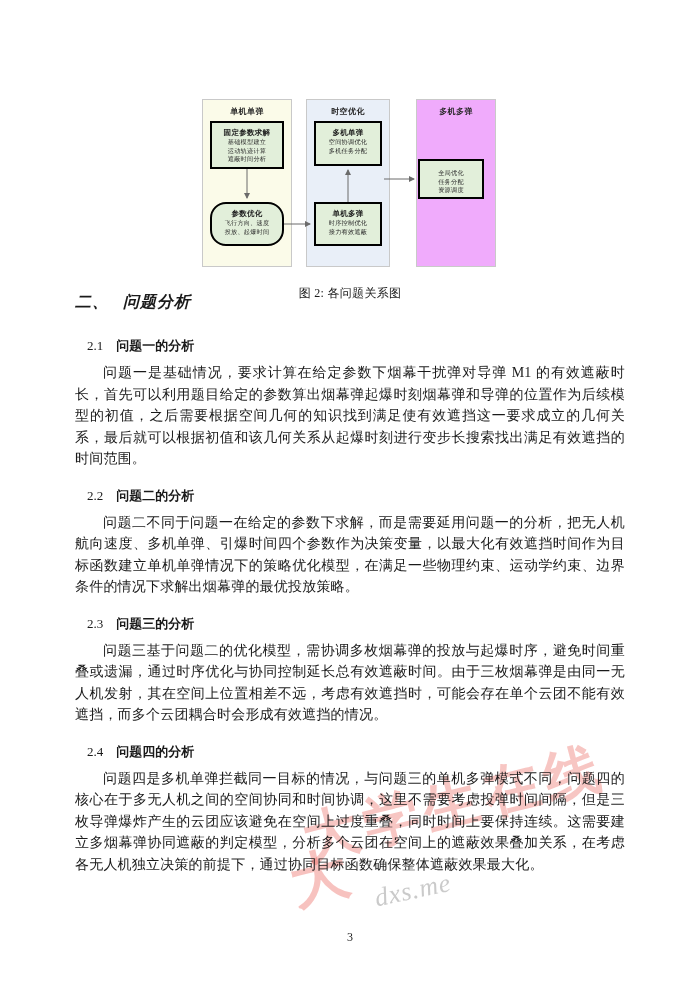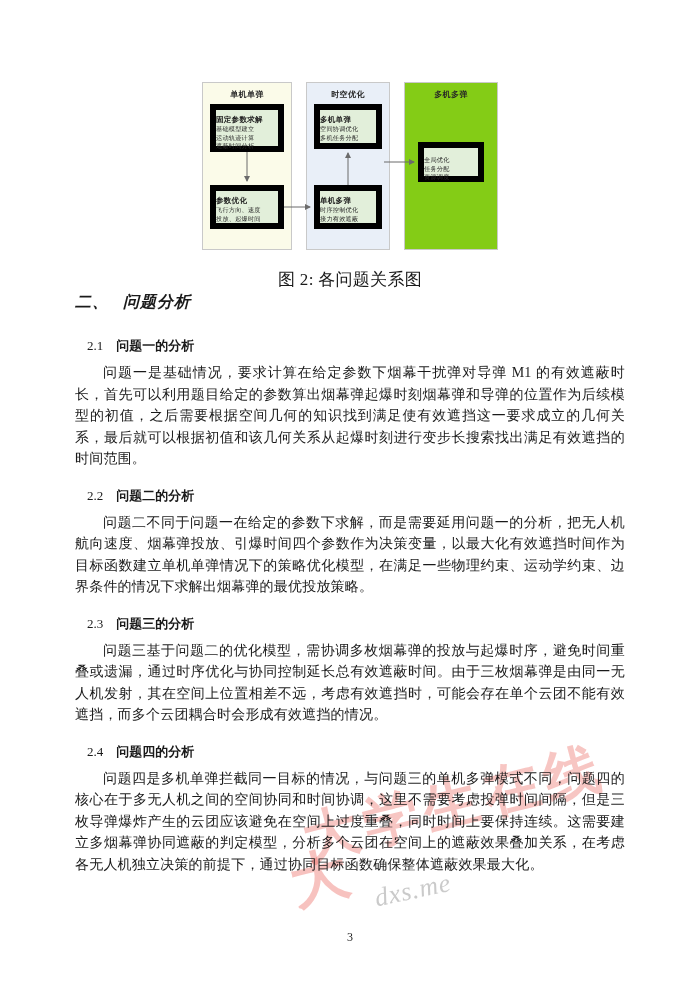--- a/index.html
+++ b/index.html
@@ -72,76 +72,77 @@
   .figure-wrap {
     position: absolute;
     left: 0;
     top: 82px;
     width: 700px;
   }
   .diagram {
     position: relative;
     width: 296px;
     height: 168px;
-    margin: 0 auto;
+    margin: 17px auto;
   }
   .lane {
     position: absolute;
     top: 0;
     border: 1px solid #c9c9c9;
     box-sizing: border-box;
   }
   .lane-title {
     text-align: center;
     font-family: "Liberation Sans", "DejaVu Sans", sans-serif;
     font-size: 8px;
     font-weight: bold;
     color: #262626;
     margin-top: 6px;
     letter-spacing: .4px;
   }
   .lane-a { left: 0px;   width: 90px;  height: 168px; background: #fbfbe9; }
   .lane-b { left: 104px; width: 84px;  height: 168px; background: #e9eff8; }
-  .lane-c { left: 202px; width: 94px;  height: 168px; background: #84cc16; }
+  .lane-c { left: 214px; width: 80px;  height: 168px; background: #f0abfc; }
 
   .node {
     position: absolute;
     background: #e2efda;
-    border: 6px solid #000000;
+    border: 2px solid #000000;
     box-sizing: border-box;
+    text-align: center;
     padding-top: 5px;
   }
   .node .n-title {
     font-family: "Liberation Sans", "DejaVu Sans", sans-serif;
     font-size: 7.5px;
     font-weight: bold;
     color: #1f1f1f;
     line-height: 10px;
     letter-spacing: .3px;
   }
   .node .n-line {
     font-family: "Liberation Sans", "DejaVu Sans", sans-serif;
     font-size: 6.2px;
     color: #2a2a2a;
     line-height: 8.5px;
     letter-spacing: .2px;
   }
   .node.plain { padding-top: 8px; }
 
   .n-a1 { left: 8px;   top: 22px;  width: 74px; height: 48px; }
-  .n-a2 { left: 8px;   top: 103px; width: 74px; height: 44px; }
+  .n-a2 { left: 8px;   top: 103px; width: 74px; height: 44px; border-radius: 16px; }
   .n-b1 { left: 112px; top: 22px;  width: 68px; height: 45px; }
   .n-b2 { left: 112px; top: 103px; width: 68px; height: 44px; }
   .n-c1 { left: 216px; top: 60px;  width: 66px; height: 40px; }
 
   .arrow-svg { position: absolute; left: 0; top: 0; width: 296px; height: 168px; }
 
   .fig-caption {
     text-align: center;
-    font-size: 17px;
+    font-size: 12px;
     color: #1a1a1a;
     margin-top: 18px;
     letter-spacing: .3px;
   }
 
   
   .text-body {
     position: absolute;
     left: 75px;
     top: 292px;
@@ -270,21 +271,21 @@
         <h2 class="sub">
           <span class="snum">2.1</span><span>问题一的分析</span>
         </h2>
         <p class="para">问题一是基础情况，要求计算在给定参数下烟幕干扰弹对导弹 M1 的有效遮蔽时长，首先可以利用题目给定的参数算出烟幕弹起爆时刻烟幕弹和导弹的位置作为后续模型的初值，之后需要根据空间几何的知识找到满足使有效遮挡这一要求成立的几何关系，最后就可以根据初值和该几何关系从起爆时刻进行变步长搜索找出满足有效遮挡的时间范围。</p>
       </div>
 
       <div class="blk">
         <h2 class="sub">
           <span class="snum">2.2</span><span>问题二的分析</span>
         </h2>
-        <p class="para">问题二不同于问题一在给定的参数下求解，而是需要延用问题一的分析，把无人机航向速度、烟幕弹投放、引爆时间四个参数作为决策变量，以最大化有效遮挡时间作为目标函数建立单机单弹情况下的策略优化模型，在满足一些物理约束、运动学约束、边界条件的情况下求解出烟幕弹的最优投放策略。</p>
+        <p class="para">问题二不同于问题一在给定的参数下求解，而是需要延用问题一的分析，把无人机航向速度、多机单弹、引爆时间四个参数作为决策变量，以最大化有效遮挡时间作为目标函数建立单机单弹情况下的策略优化模型，在满足一些物理约束、运动学约束、边界条件的情况下求解出烟幕弹的最优投放策略。</p>
       </div>
 
       <div class="blk">
         <h2 class="sub">
           <span class="snum">2.3</span><span>问题三的分析</span>
         </h2>
         <p class="para">问题三基于问题二的优化模型，需协调多枚烟幕弹的投放与起爆时序，避免时间重叠或遗漏，通过时序优化与协同控制延长总有效遮蔽时间。由于三枚烟幕弹是由同一无人机发射，其在空间上位置相差不远，考虑有效遮挡时，可能会存在单个云团不能有效遮挡，而多个云团耦合时会形成有效遮挡的情况。</p>
       </div>
 
       <div class="blk">

